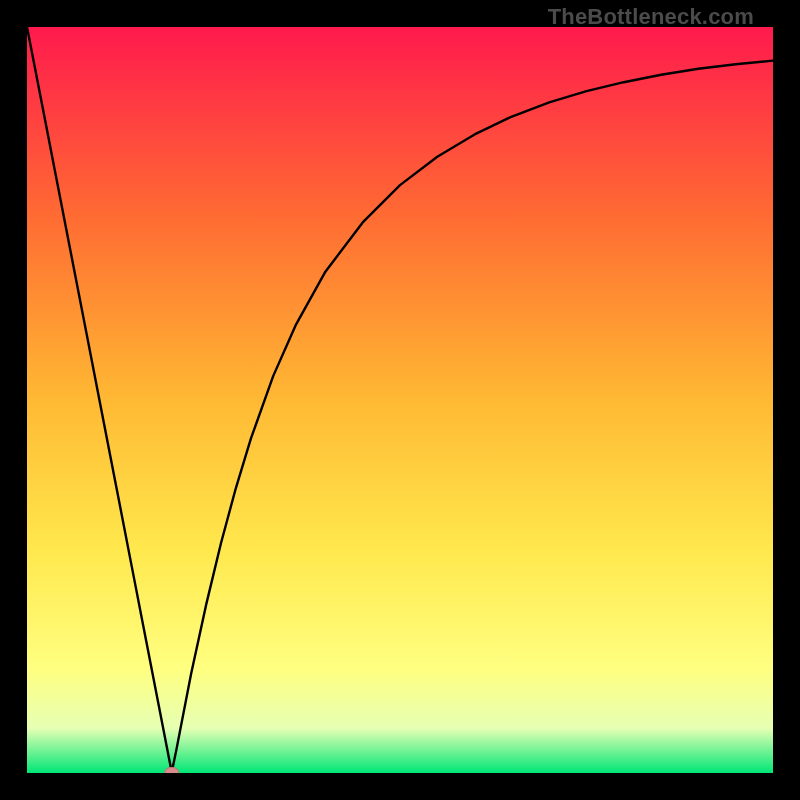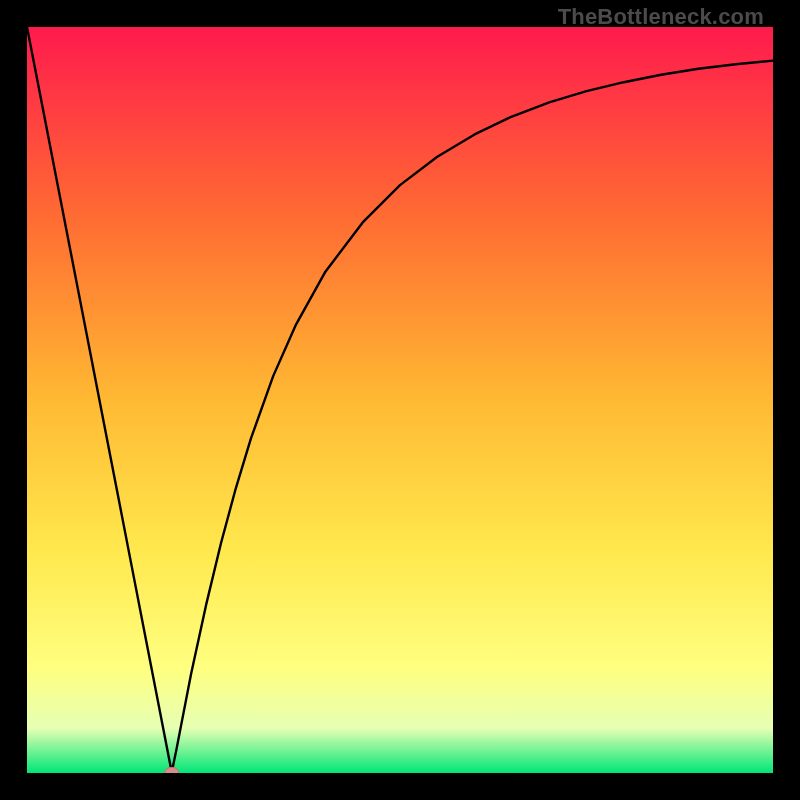--- a/index.html
+++ b/index.html
@@ -13,21 +13,21 @@
   .plot {
     position: absolute;
     left: 27px;
     top: 27px;
     width: 746px;
     height: 746px;
   }
   .watermark {
     position: absolute;
     top: 4px;
-    right: 36px;
+    right: 46px;
     font-family: Arial, Helvetica, sans-serif;
     font-size: 22px;
     font-weight: 600;
     color: #4b4b4b;
     letter-spacing: 0.2px;
   }
 </style>
 </head>
 <body>
 

